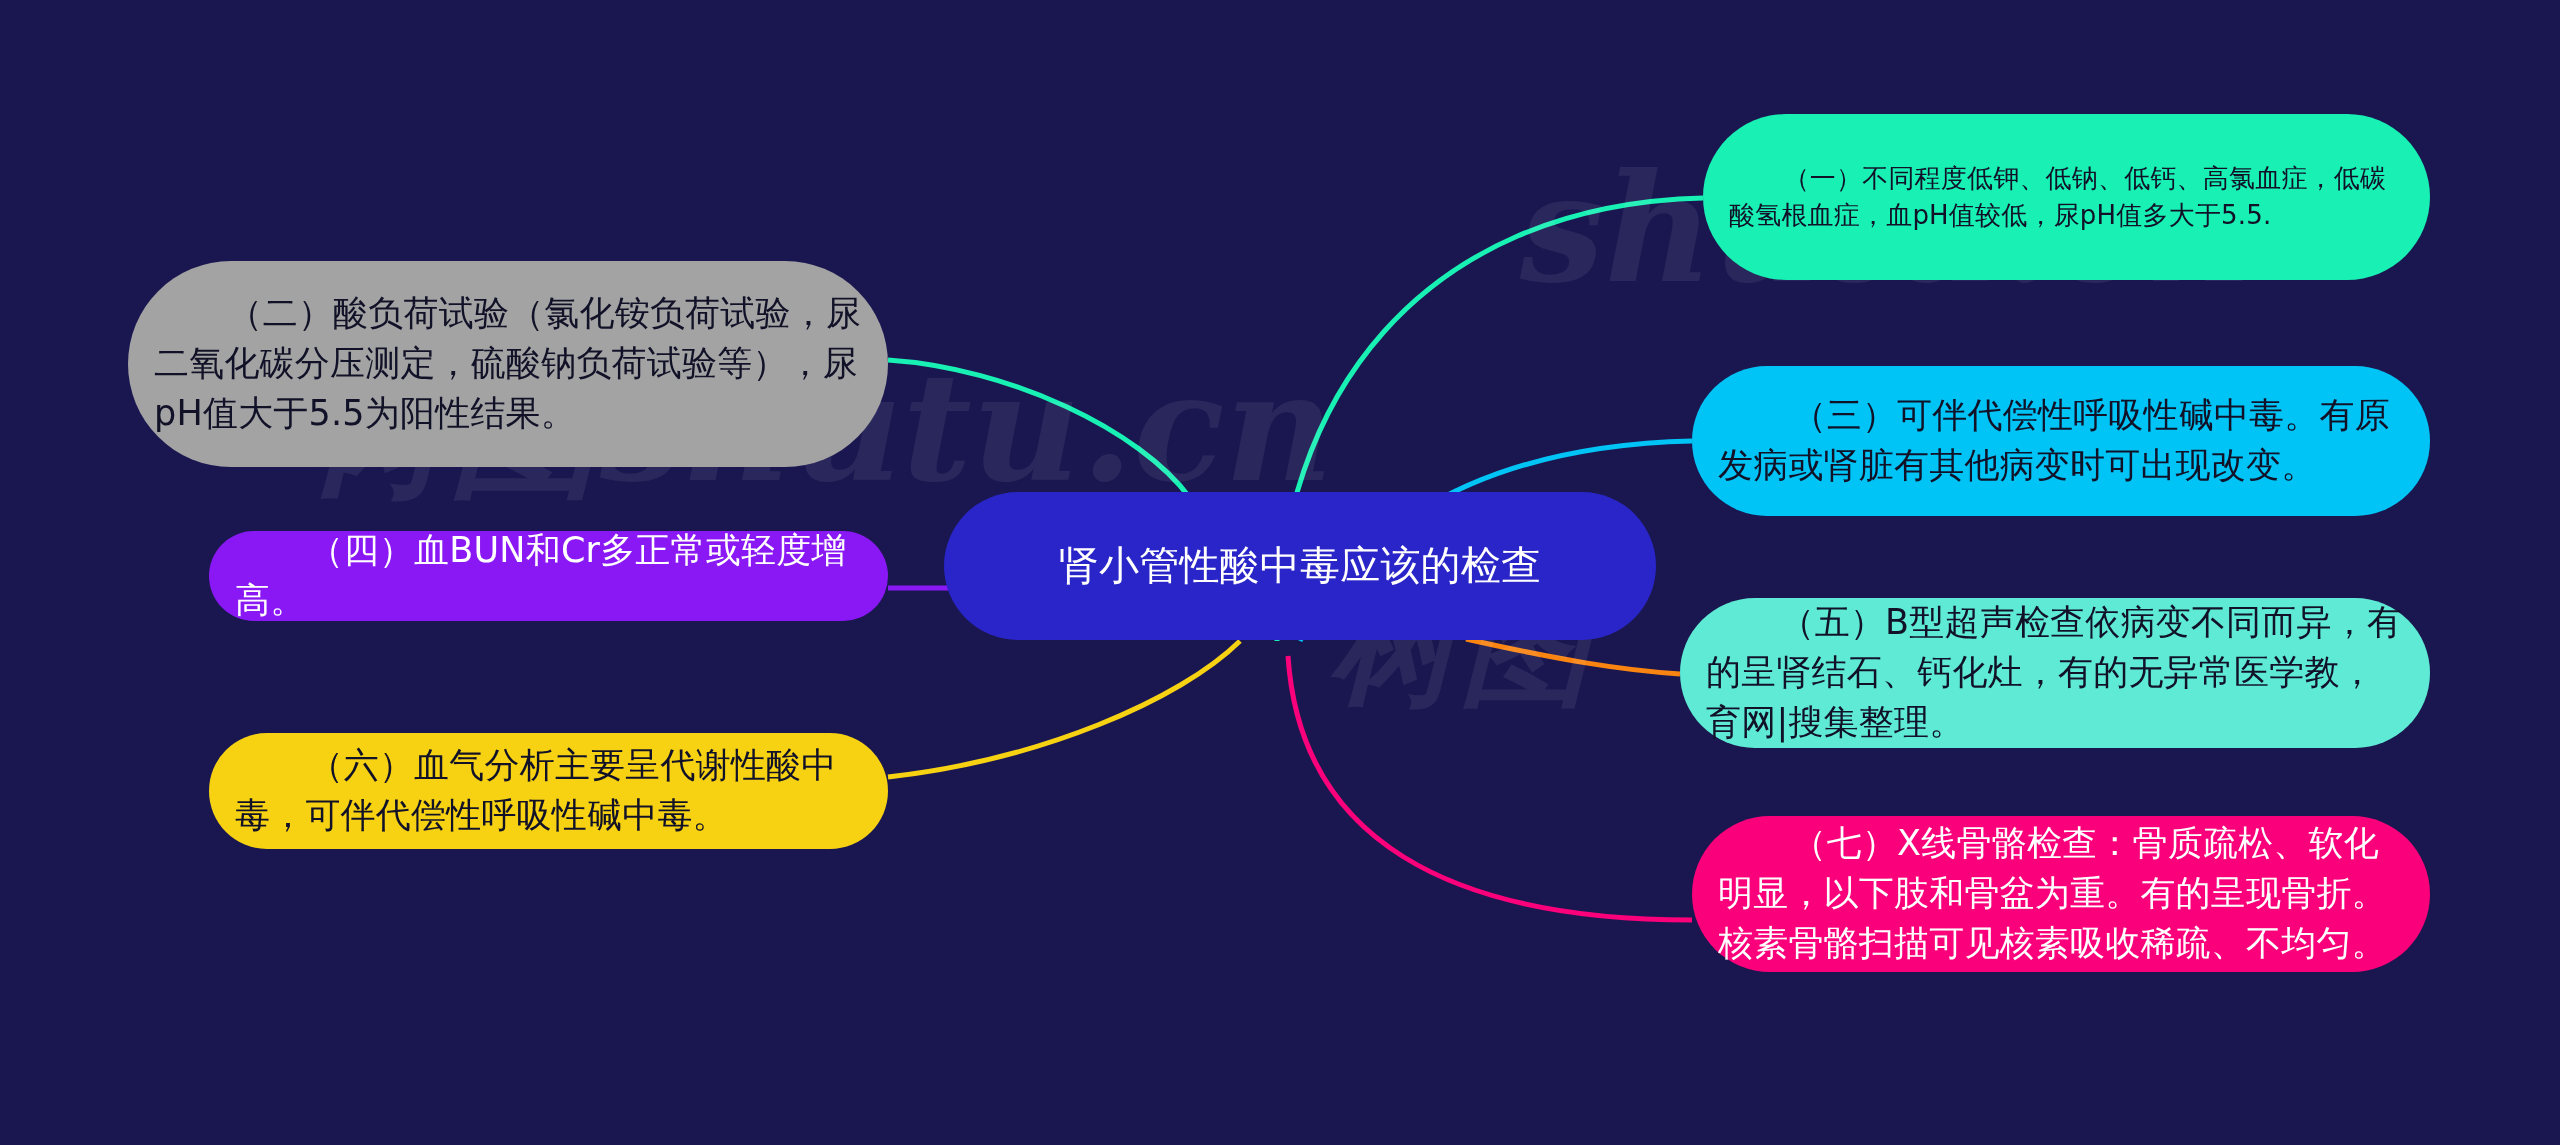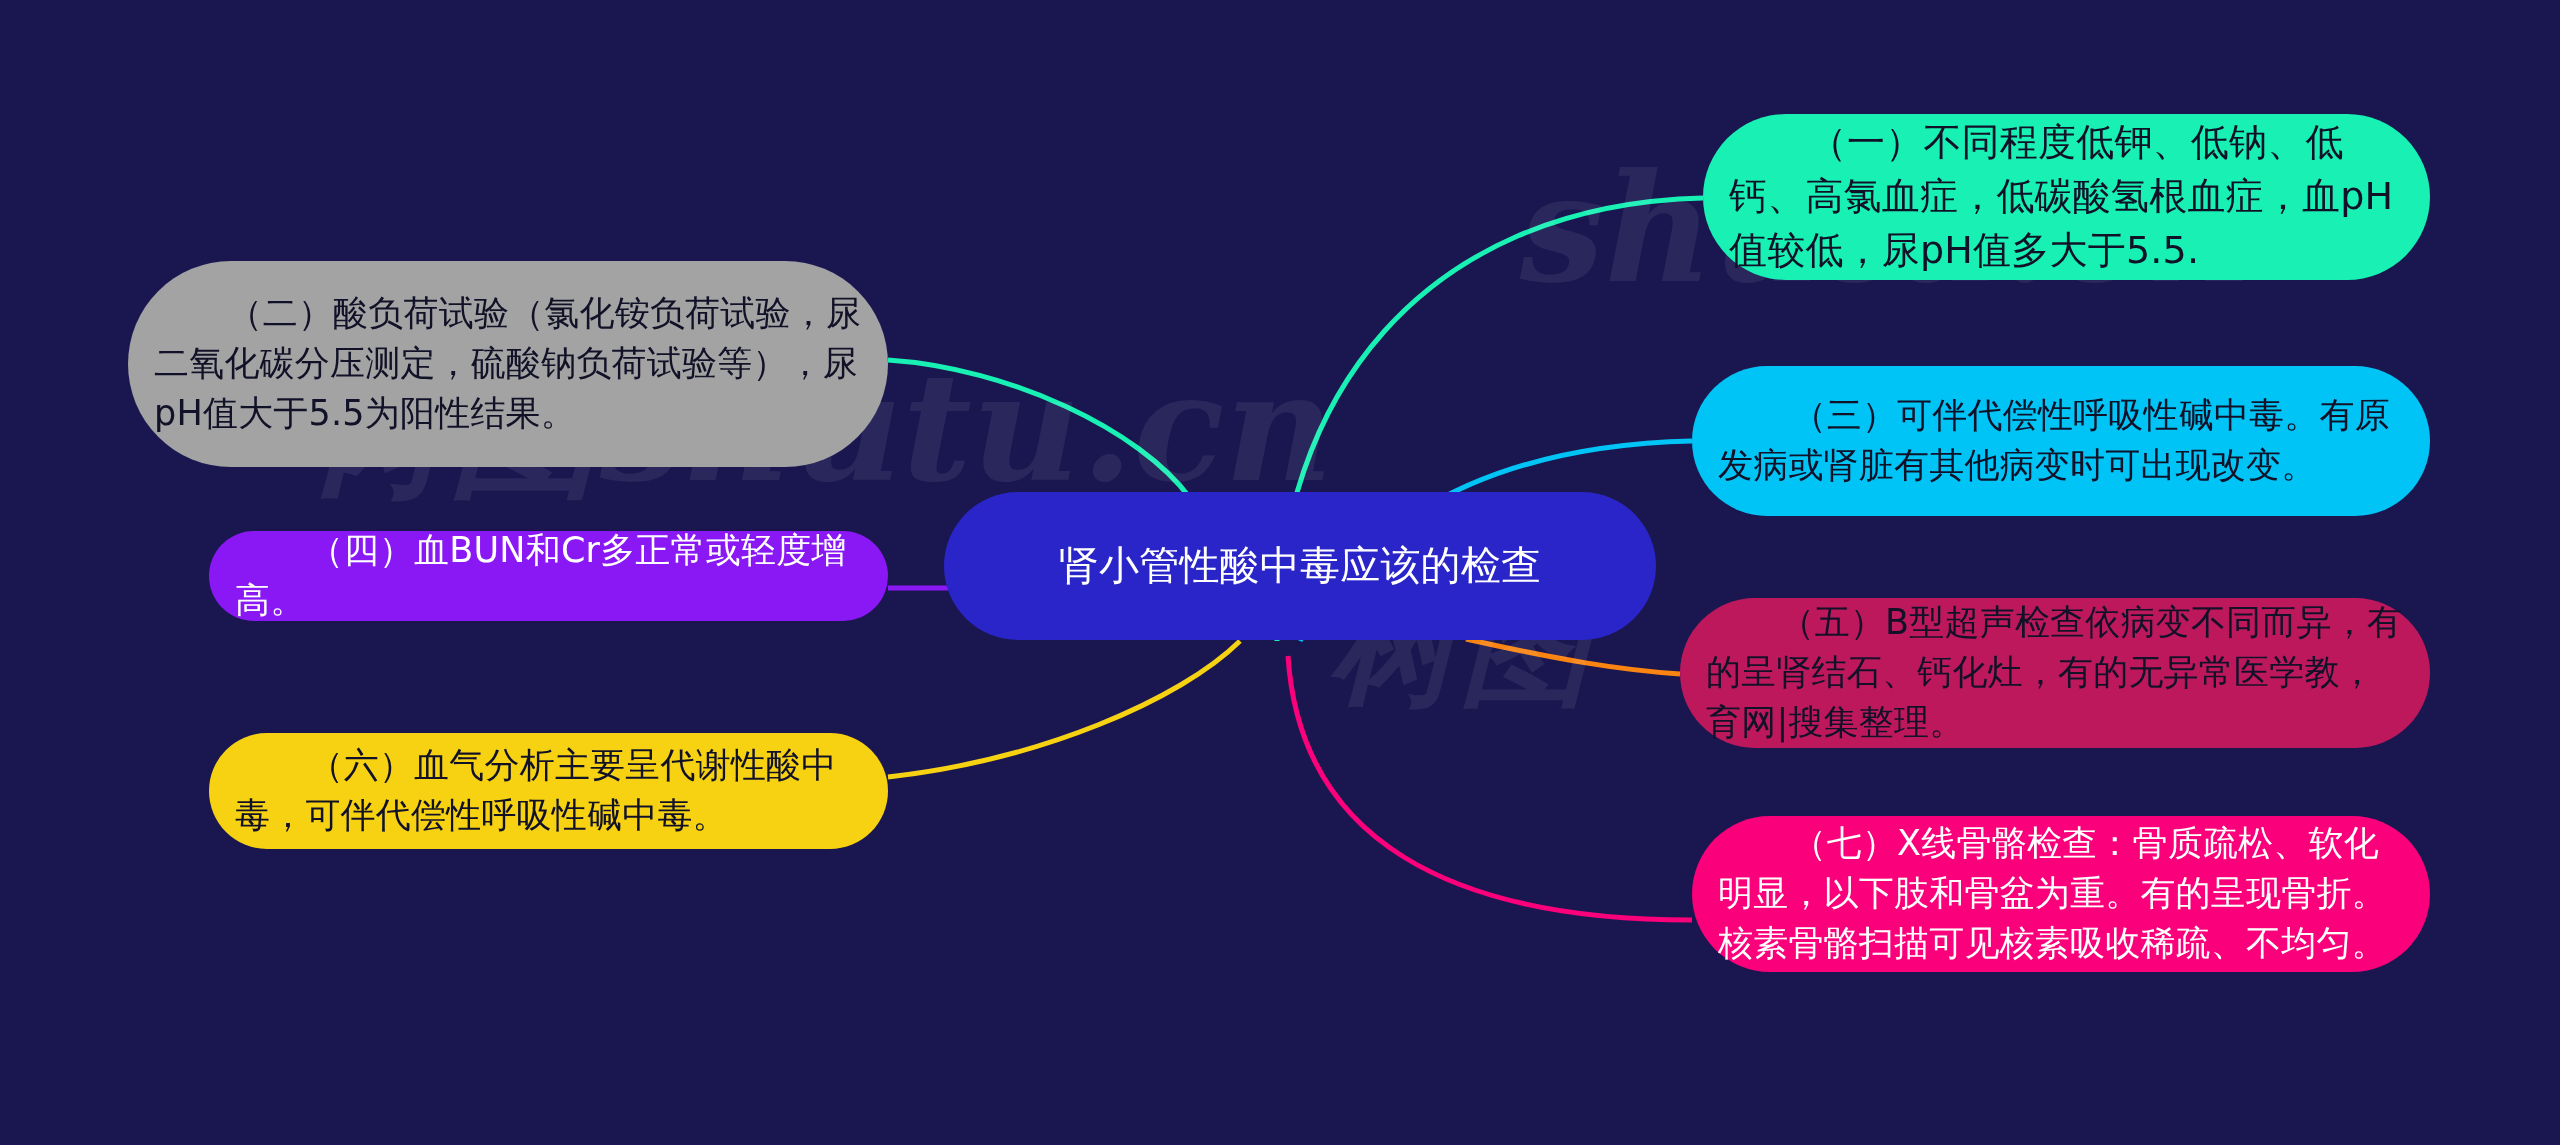--- a/index.html
+++ b/index.html
@@ -60,21 +60,21 @@
     line-height: 1.38;
   }
   
   #node-1 {
     left: 1703px;
     top: 114px;
     width: 727px;
     height: 166px;
     background: #18f0b4;
   }
-  #node-1 .txt { color: #111128; font-size: 38px; padding: 0 26px; }
+  #node-1 .txt { color: #111128; font-size: 26px; padding: 0 26px; }
 
   #node-2 {
     left: 128px;
     top: 261px;
     width: 760px;
     height: 206px;
     background: #18f0b4;
   }
   #node-2 .txt { color: #111128; font-size: 35px; padding: 0 26px; }
 
@@ -178,21 +178,21 @@
   </div>
 
   <div class="node" id="node-3" style="background: rgb(0, 196, 245);">
     <div class="txt" style="color: rgb(17, 17, 40);">（三）可伴代偿性呼吸性碱中毒。有原发病或肾脏有其他病变时可出现改变。</div>
   </div>
 
   <div class="node" id="node-4" style="background: rgb(138, 24, 245);">
     <div class="txt" style="color: rgb(255, 255, 255);">（四）血BUN和Cr多正常或轻度增高。</div>
   </div>
 
-  <div class="node" id="node-5" style="background: #be185d;">
+  <div class="node" id="node-5" style="background: #5eead4;">
     <div class="txt" style="color: rgb(17, 17, 40);">（五）B型超声检查依病变不同而异，有的呈肾结石、钙化灶，有的无异常医学教，育网|搜集整理。</div>
   </div>
 
   <div class="node" id="node-6" style="background: rgb(247, 210, 19);">
     <div class="txt" style="color: rgb(17, 17, 40);">（六）血气分析主要呈代谢性酸中毒，可伴代偿性呼吸性碱中毒。</div>
   </div>
 
   <div class="node" id="node-7" style="background: rgb(250, 0, 123);">
     <div class="txt" style="color: rgb(255, 255, 255);">（七）X线骨骼检查：骨质疏松、软化明显，以下肢和骨盆为重。有的呈现骨折。核素骨骼扫描可见核素吸收稀疏、不均匀。</div>
   </div>

